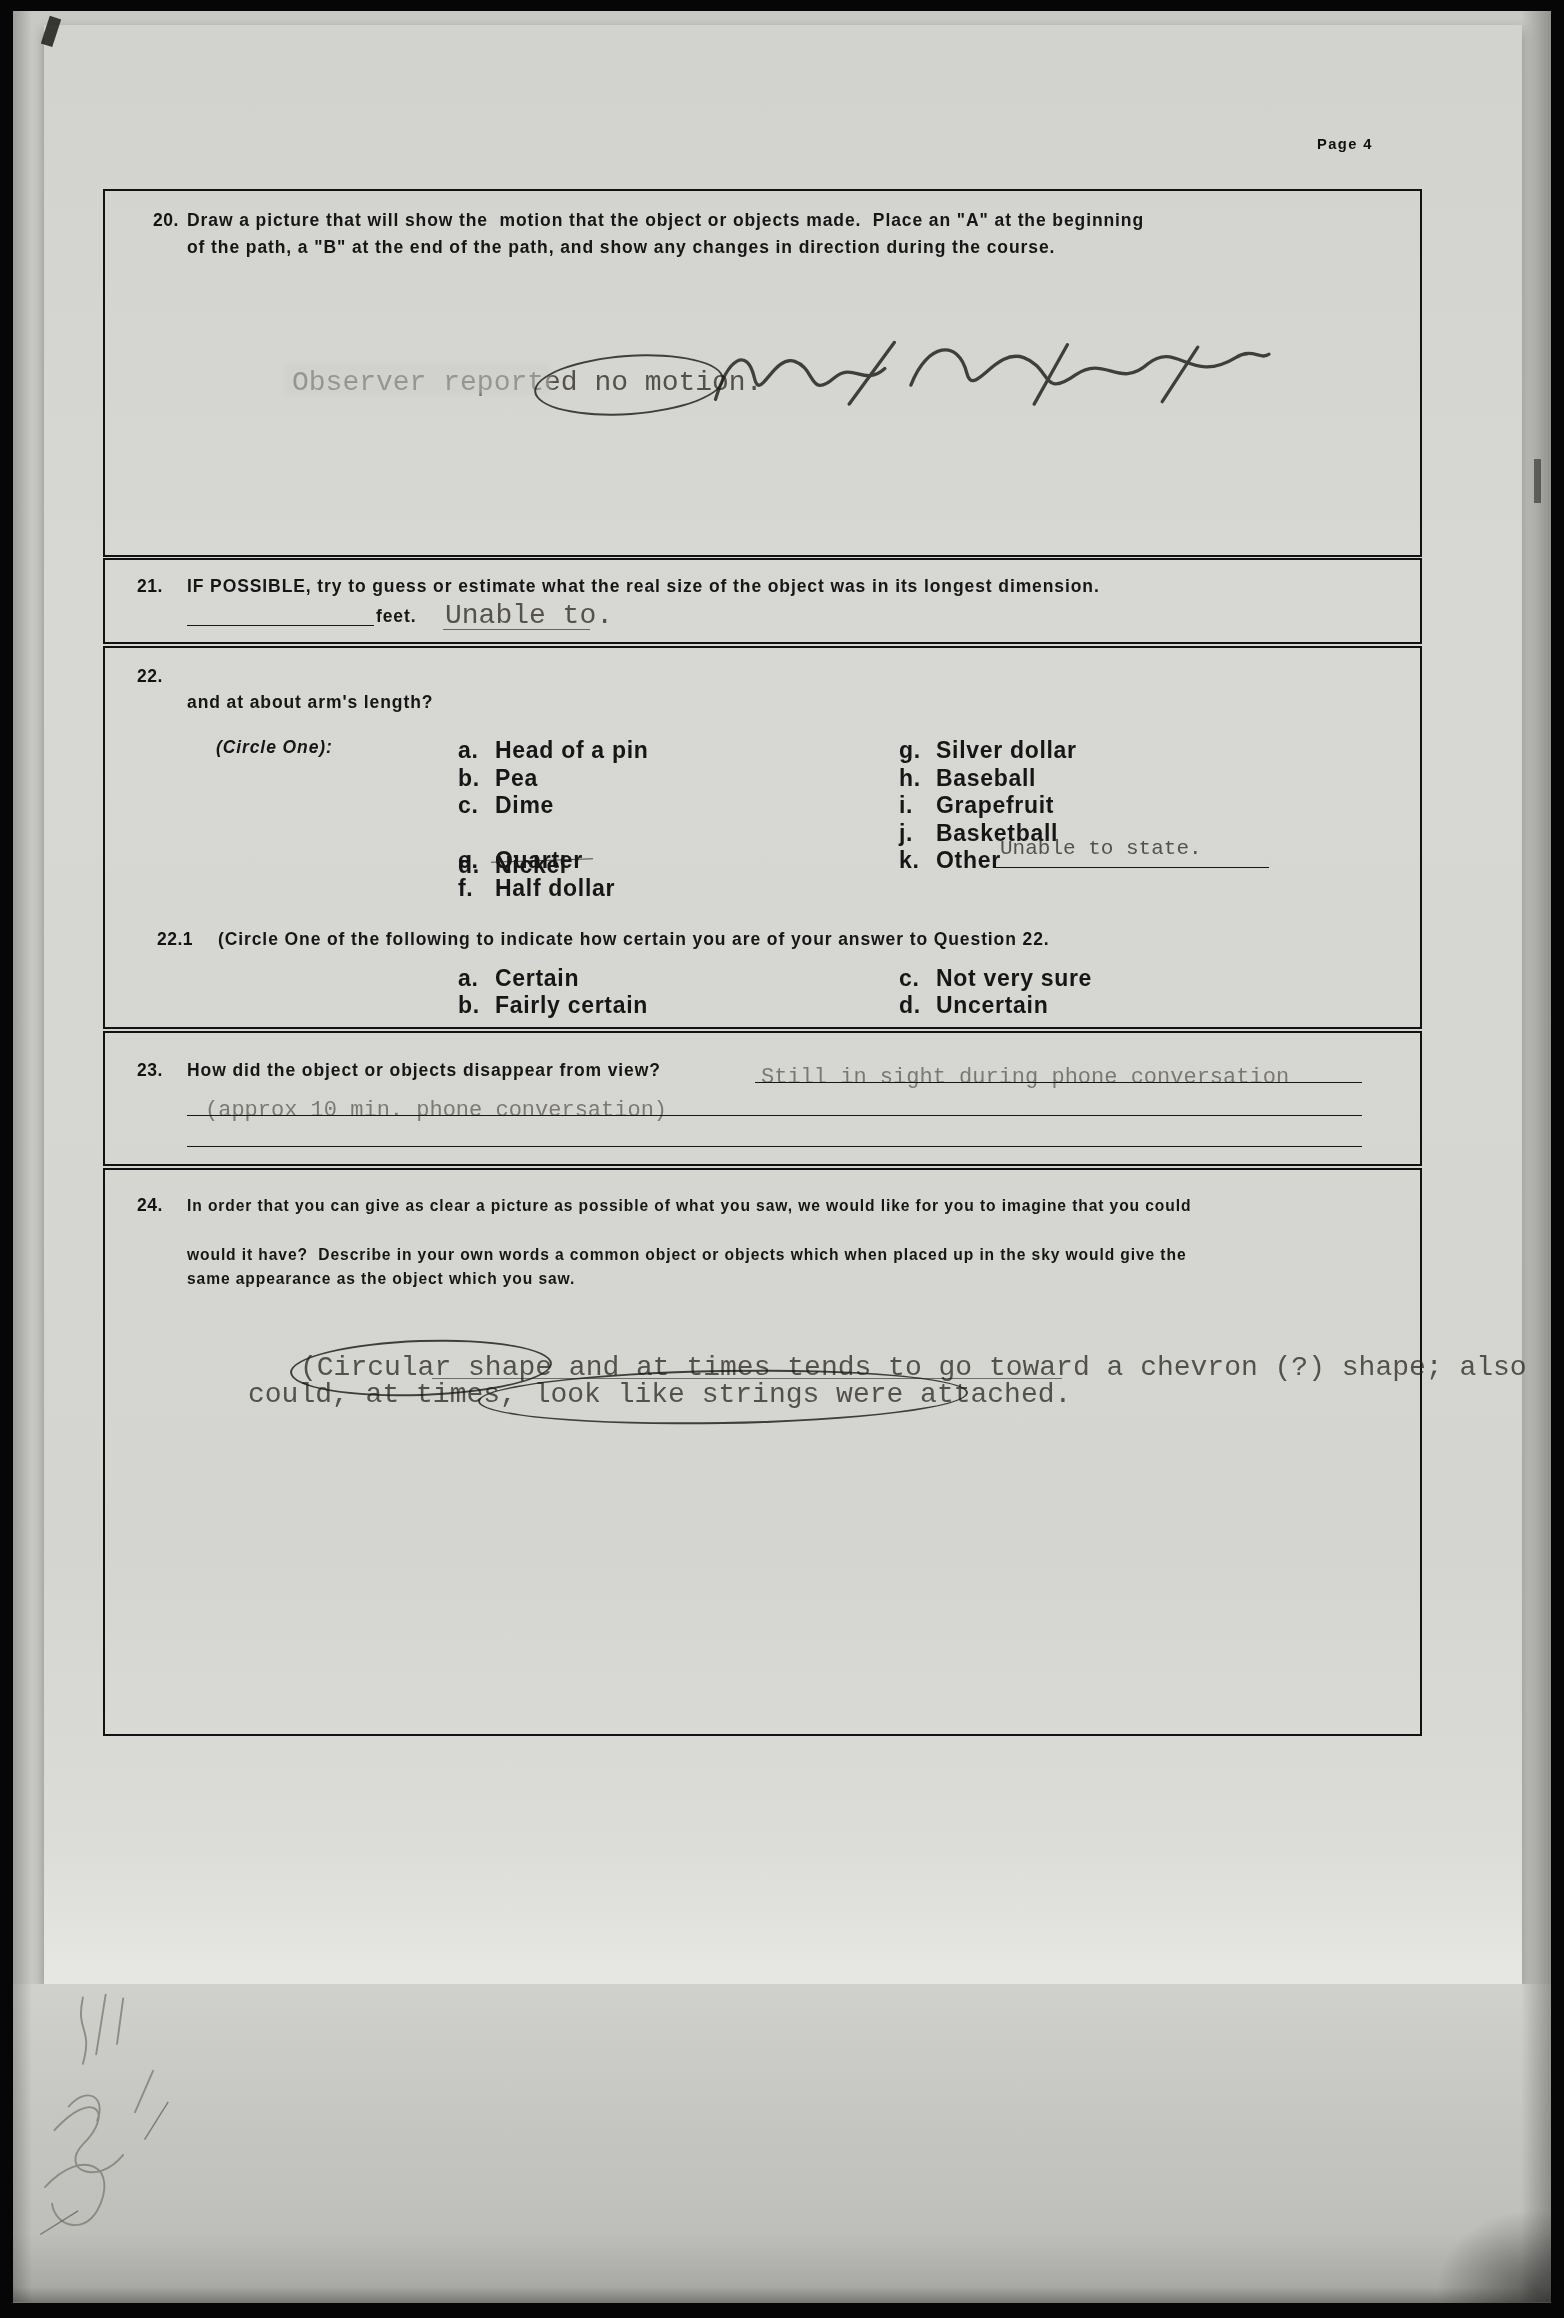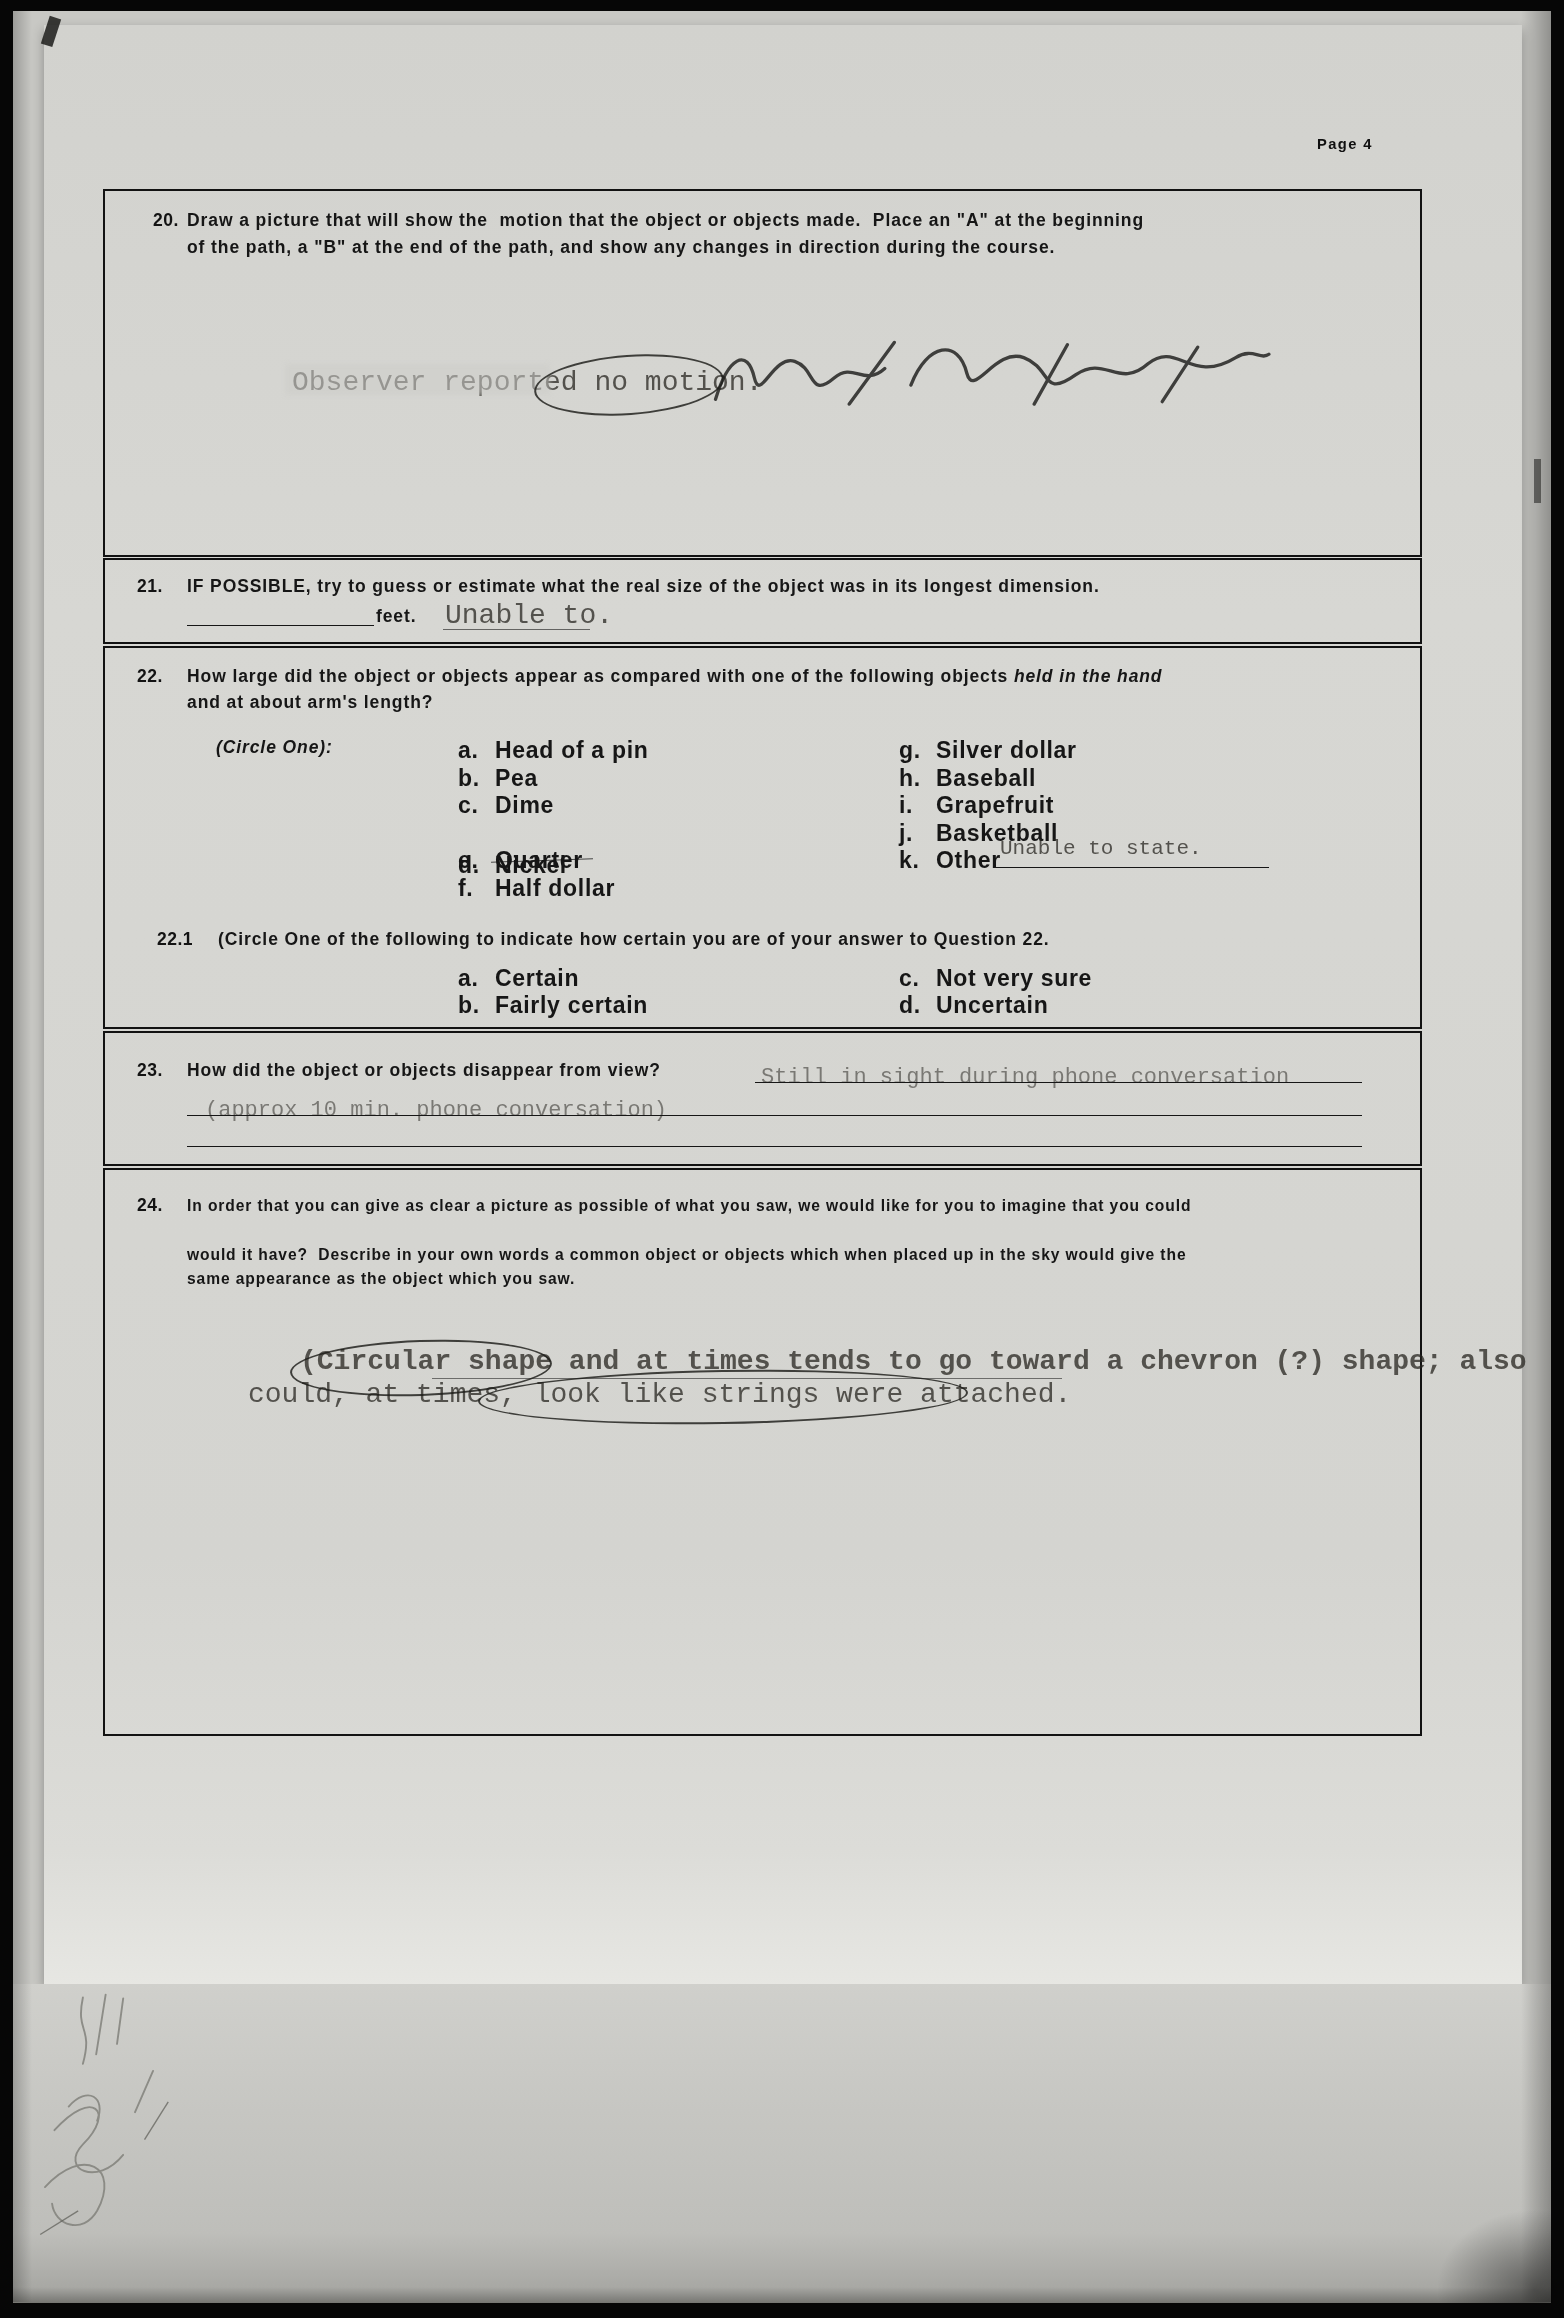--- a/index.html
+++ b/index.html
@@ -84,21 +84,20 @@
   <div class="qnum" style="left:32px;top:16px;">21.</div>
   <div class="qline" style="left:82px;top:16px;">IF POSSIBLE, try to guess or estimate what the real size of the object was in its longest dimension.</div>
   <div class="rule" style="left:82px;top:65px;width:187px;"></div>
   <div class="qline" style="left:271px;top:46px;">feet.</div>
   <div class="typed fade1" style="left:340px;top:40px;">Unable to.</div>
   <div class="rule" style="left:338px;top:69px;width:147px;opacity:.6;"></div>
 </div>
 
 <div class="section" style="left:103px;top:646px;width:1315px;height:379px;">
   <div class="qnum" style="left:32px;top:18px;">22.</div>
-  <div class="qline" style="left:82px;top:18px;"><span>How large did the object or objects appear as compared with one of the following objects </span><span class="it">held in the hand</span></div>
   <div class="qline" style="left:82px;top:44px;">and at about arm's length?</div>
 
   <div class="qline it" style="left:111px;top:89px;">(Circle One):</div>
 
   <div class="opt" style="left:353px;top:89px;"><span class="ltr">a.</span><span>Head of a pin</span></div>
   <div class="opt" style="left:353px;top:117px;"><span class="ltr">b.</span><span>Pea</span></div>
   <div class="opt" style="left:353px;top:144px;"><span class="ltr">c.</span><span>Dime</span></div>
   <div class="opt" style="left:353px;top:172px;margin-top:32px;"><span class="ltr">d.</span><span>Nickel</span></div>
   <div class="opt" style="left:353px;top:199px;"><span class="ltr">e.</span><span>Quarter</span></div>
   <div class="strike" style="left:386px;top:212px;width:102px;transform:rotate(-2deg);"></div>
@@ -131,21 +130,21 @@
   <div class="rule" style="left:82px;top:82px;width:1175px;"></div>
   <div class="rule" style="left:82px;top:113px;width:1175px;"></div>
 </div>
 
 <div class="section" style="left:103px;top:1168px;width:1315px;height:564px;">
   <div class="qnum" style="left:32px;top:25px;">24.</div>
   <div class="qline small" style="left:82px;top:26.5px;">In order that you can give as clear a picture as possible of what you saw, we would like for you to imagine that you could</div>
   <div class="qline small" style="left:82px;top:76px;">would it have?  Describe in your own words a common object or objects which when placed up in the sky would give the</div>
   <div class="qline small" style="left:82px;top:100px;">same appearance as the object which you saw.</div>
 
-  <div class="typed fade1" style="left:195px;top:176px;font-weight:bold;">(Circular shape and at times tends to go toward a chevron (?) shape; also</div>
+  <div class="typed fade1" style="left:195px;top:182px;">(Circular shape and at times tends to go toward a chevron (?) shape; also</div>
   <div class="typed fade1" style="left:143px;top:209px;">could, at times, look like strings were attached.</div>
 
   <div class="rule" style="left:327px;top:208px;width:630px;opacity:.55;"></div>
   <div class="ellipse" style="left:185px;top:170px;width:258px;height:52px;transform:rotate(-2deg);"></div>
   <div class="ellipse" style="left:373px;top:200px;width:486px;height:50px;transform:rotate(-1deg);"></div>
 </div>
 
 <svg class="abs" style="left:26px;top:1988px;" width="256" height="256" viewBox="0 0 540 540">
   <g fill="none" stroke="#82827c" stroke-width="4" stroke-linecap="round" opacity="0.85">
     <path d="M120,20 C104,96 142,80 120,160"></path>

